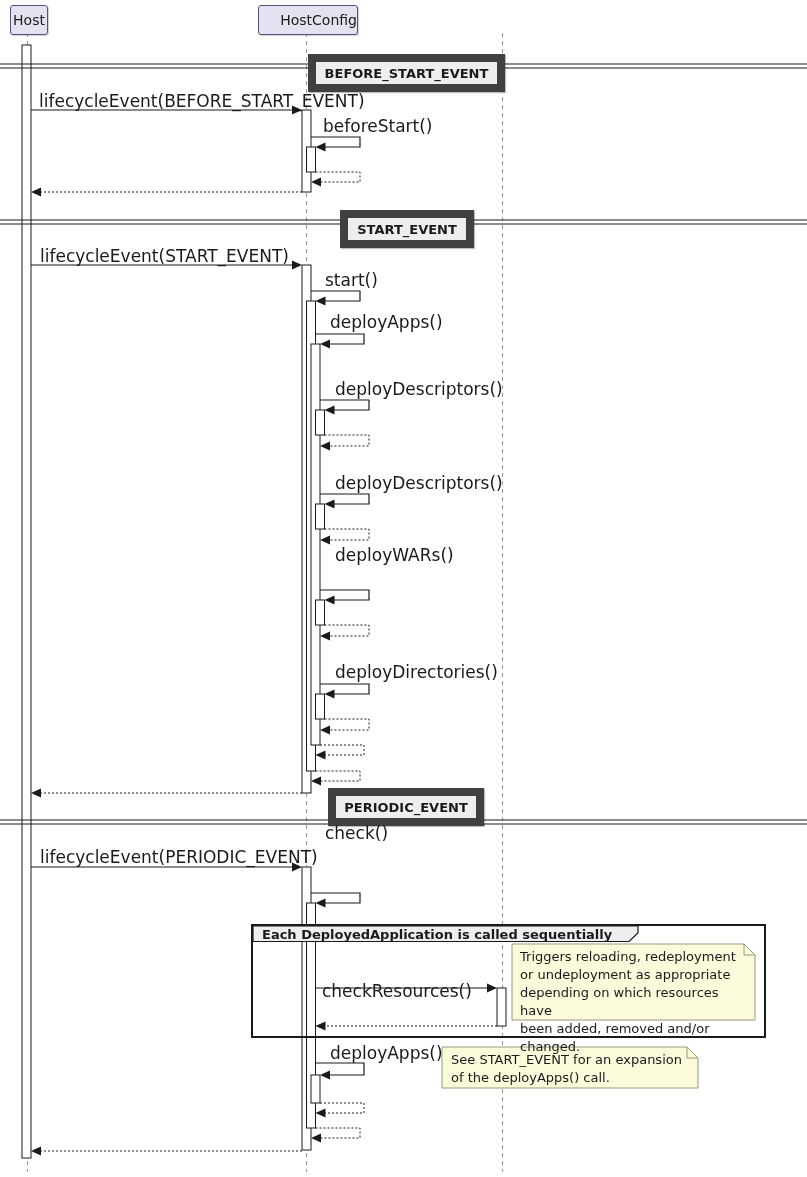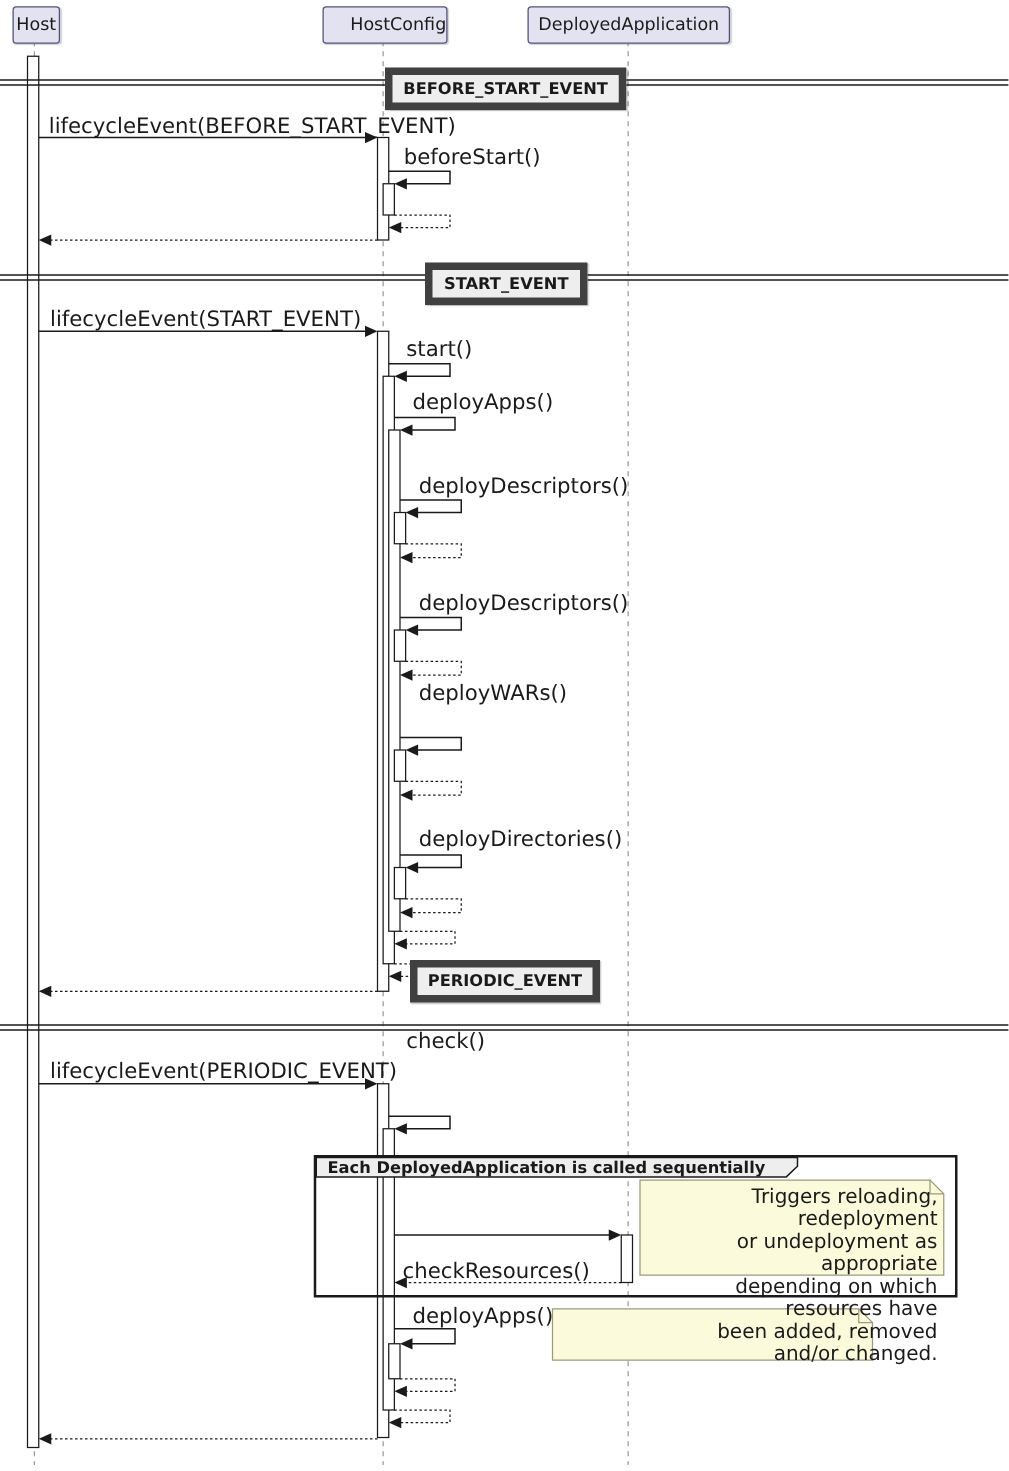--- a/index.html
+++ b/index.html
@@ -17,43 +17,42 @@
     background:#E2E2F0;
     border:1px solid #53537A;
     border-radius:3px;
     display:flex;align-items:center;justify-content:center;
     font-size:14px;
     box-shadow:1px 1px 1px rgba(120,120,140,0.35);
   }
   .divider-box{
     position:absolute;
     background:#EEEEEE;
-    border:6px solid #404040;
+    border:8px solid #404040;
     display:flex;align-items:center;justify-content:center;
     font-size:13px;font-weight:bold;
     box-shadow:1px 1px 1px rgba(0,0,0,0.25);
   }
   .msg-label{
     position:absolute;
     font-size:17px;
     white-space:nowrap;
     line-height:14px;
   }
   .group-label{
     position:absolute;
     font-size:13px;font-weight:bold;
     white-space:nowrap;
     line-height:14px;
   }
   .note-text{
     position:absolute;
-    font-size:16px;
+    font-size:13px;
     line-height:18px;
     white-space:pre-line;
-    text-align:right;
   }
 </style>
 </head>
 <body>
 
 <div class="canvas">
 
   <svg class="geom" width="807" height="1177" viewBox="0 0 807 1177">
 
     <g stroke="#999999" stroke-width="1" stroke-dasharray="4,4">
@@ -161,48 +160,47 @@
       <path d="M687,1047 V1058 H698" fill="none" stroke="#9A9A7E" stroke-width="1"></path>
     </g>
   </svg>
 
   <div class="participant" style="left:10px;top:5px;width:36px;height:28px;">
     <span>Host</span>
   </div>
   <div class="participant" style="left:258px;top:5px;width:98px;height:28px;justify-content:flex-end;">
     <span>HostConfig</span>
   </div>
-  <div class="participant" style="left:422px;top:5px;width:160px;height:28px;">
-    <span>DeployedApplication</span>
-  </div>
 
   <div class="divider-box" style="left:308px;top:54px;width:181px;height:22px;">
     <span>BEFORE_START_EVENT</span>
   </div>
   <div class="divider-box" style="left:340px;top:210px;width:118px;height:22px;">
     <span>START_EVENT</span>
   </div>
-  <div class="divider-box" style="left:328px;top:768px;width:140px;height:22px;">
+  <div class="divider-box" style="left:328px;top:788px;width:140px;height:22px;">
     <span>PERIODIC_EVENT</span>
   </div>
 
   <div class="msg-label" style="left:39px;top:94px;">lifecycleEvent(BEFORE_START_EVENT)</div>
   <div class="msg-label" style="left:323px;top:119px;">beforeStart()</div>
   <div class="msg-label" style="left:40px;top:249px;">lifecycleEvent(START_EVENT)</div>
   <div class="msg-label" style="left:325px;top:273px;">start()</div>
   <div class="msg-label" style="left:330px;top:315px;">deployApps()</div>
   <div class="msg-label" style="left:335px;top:382px;">deployDescriptors()</div>
   <div class="msg-label" style="left:335px;top:476px;">deployDescriptors()</div>
   <div class="msg-label" style="left:335px;top:548px;text-align:right;">deployWARs()</div>
   <div class="msg-label" style="left:335px;top:665px;">deployDirectories()</div>
   <div class="msg-label" style="left:40px;top:850px;">lifecycleEvent(PERIODIC_EVENT)</div>
   <div class="msg-label" style="left:325px;top:826px;">check()</div>
-  <div class="msg-label" style="left:322px;top:1010px;">checkResources()</div>
+  <div class="msg-label" style="left:322px;top:984px;">checkResources()</div>
   <div class="msg-label" style="left:330px;top:1046px;">deployApps()</div>
 
   <div class="group-label" style="left:262px;top:928px;">Each DeployedApplication is called sequentially</div>
 
   <div class="note-text" style="left:520px;top:948px;width:230px;">Triggers reloading, redeployment
 or undeployment as appropriate
 depending on which resources have
 been added, removed and/or changed.</div>
+  <div class="note-text" style="left:451px;top:1051px;width:240px;">See START_EVENT for an expansion
+of the deployApps() call.</div>
 
 </div>
 
 </body></html>

